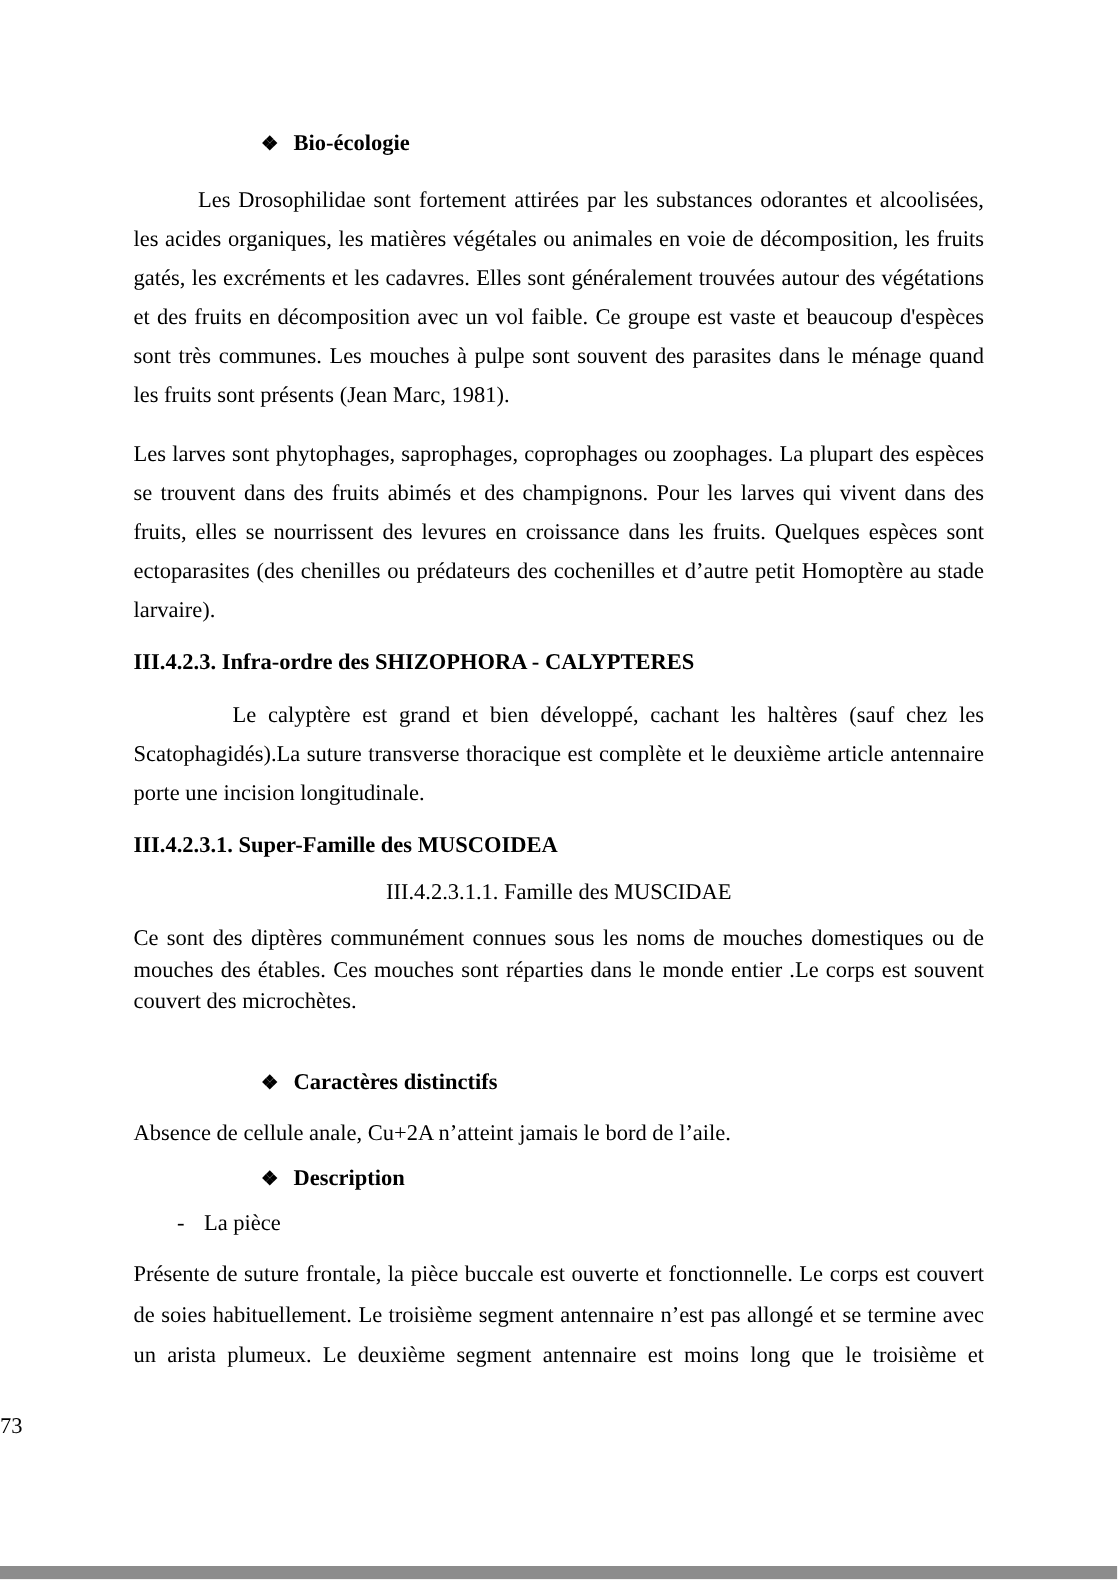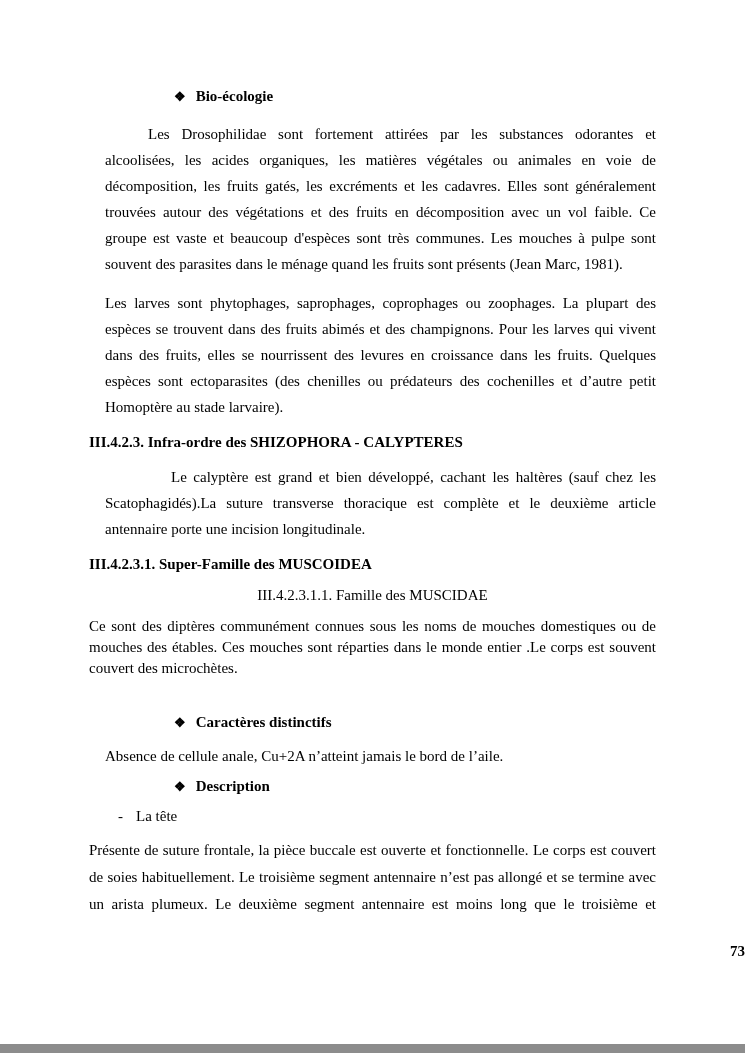--- a/index.html
+++ b/index.html
@@ -23,21 +23,21 @@
     display: flex;
     align-items: baseline;
     gap: 10px;
     font-weight: bold;
     margin: 0 0 16px 85px;
   }
   .bullet-glyph {
     font-size: 13px;
   }
   p.body-para {
-    margin: 0 0 13px 16px;
+    margin: 0 0 13px 0;
     text-align: justify;
     line-height: 26px;
   }
   p.indent-sm { text-indent: 43px; }
   p.indent-lg { text-indent: 66px; font-family: Liberation Serif, serif; }
   .section-heading {
     font-weight: bold;
     margin: 14px 0 13px 0;
   }
   .centered-heading {
@@ -60,22 +60,21 @@
     margin: 0;
     text-align: justify;
     text-align-last: justify;
     line-height: 27px;
   }
   .page-number {
     position: absolute;
     left: 0;
     top: 943px;
     width: 745px;
-    text-align: right;
-    font-weight: bold;
+    text-align: left;
   }
   .page-gap {
     position: absolute;
     left: 0;
     bottom: 0;
     width: 745px;
     height: 9px;
     background: #8c8c8c;
   }
   .spacer-sm { height: 6px; }
@@ -113,21 +112,21 @@
 
   <p class="body-para" style="margin-bottom:9px">Absence de cellule anale, Cu+2A n’atteint jamais le bord de l’aile.</p>
 
   <div class="bullet-heading" style="margin-bottom:13px">
     <span class="bullet-glyph">❖</span>
     <span>Description</span>
   </div>
 
   <div class="dash-item">
     <span>-</span>
-    <span>La tête</span>
+    <span>La pièce</span>
   </div>
 
   <p class="last-para">Présente de suture frontale, la pièce buccale est ouverte et fonctionnelle. Le corps est couvert de soies habituellement. Le troisième segment antennaire n’est pas allongé et se termine avec un arista plumeux. Le deuxième segment antennaire est moins long que le troisième et</p>
 
   <div class="page-number">73</div>
 
   <div class="page-gap"></div>
 
 </div>
 

